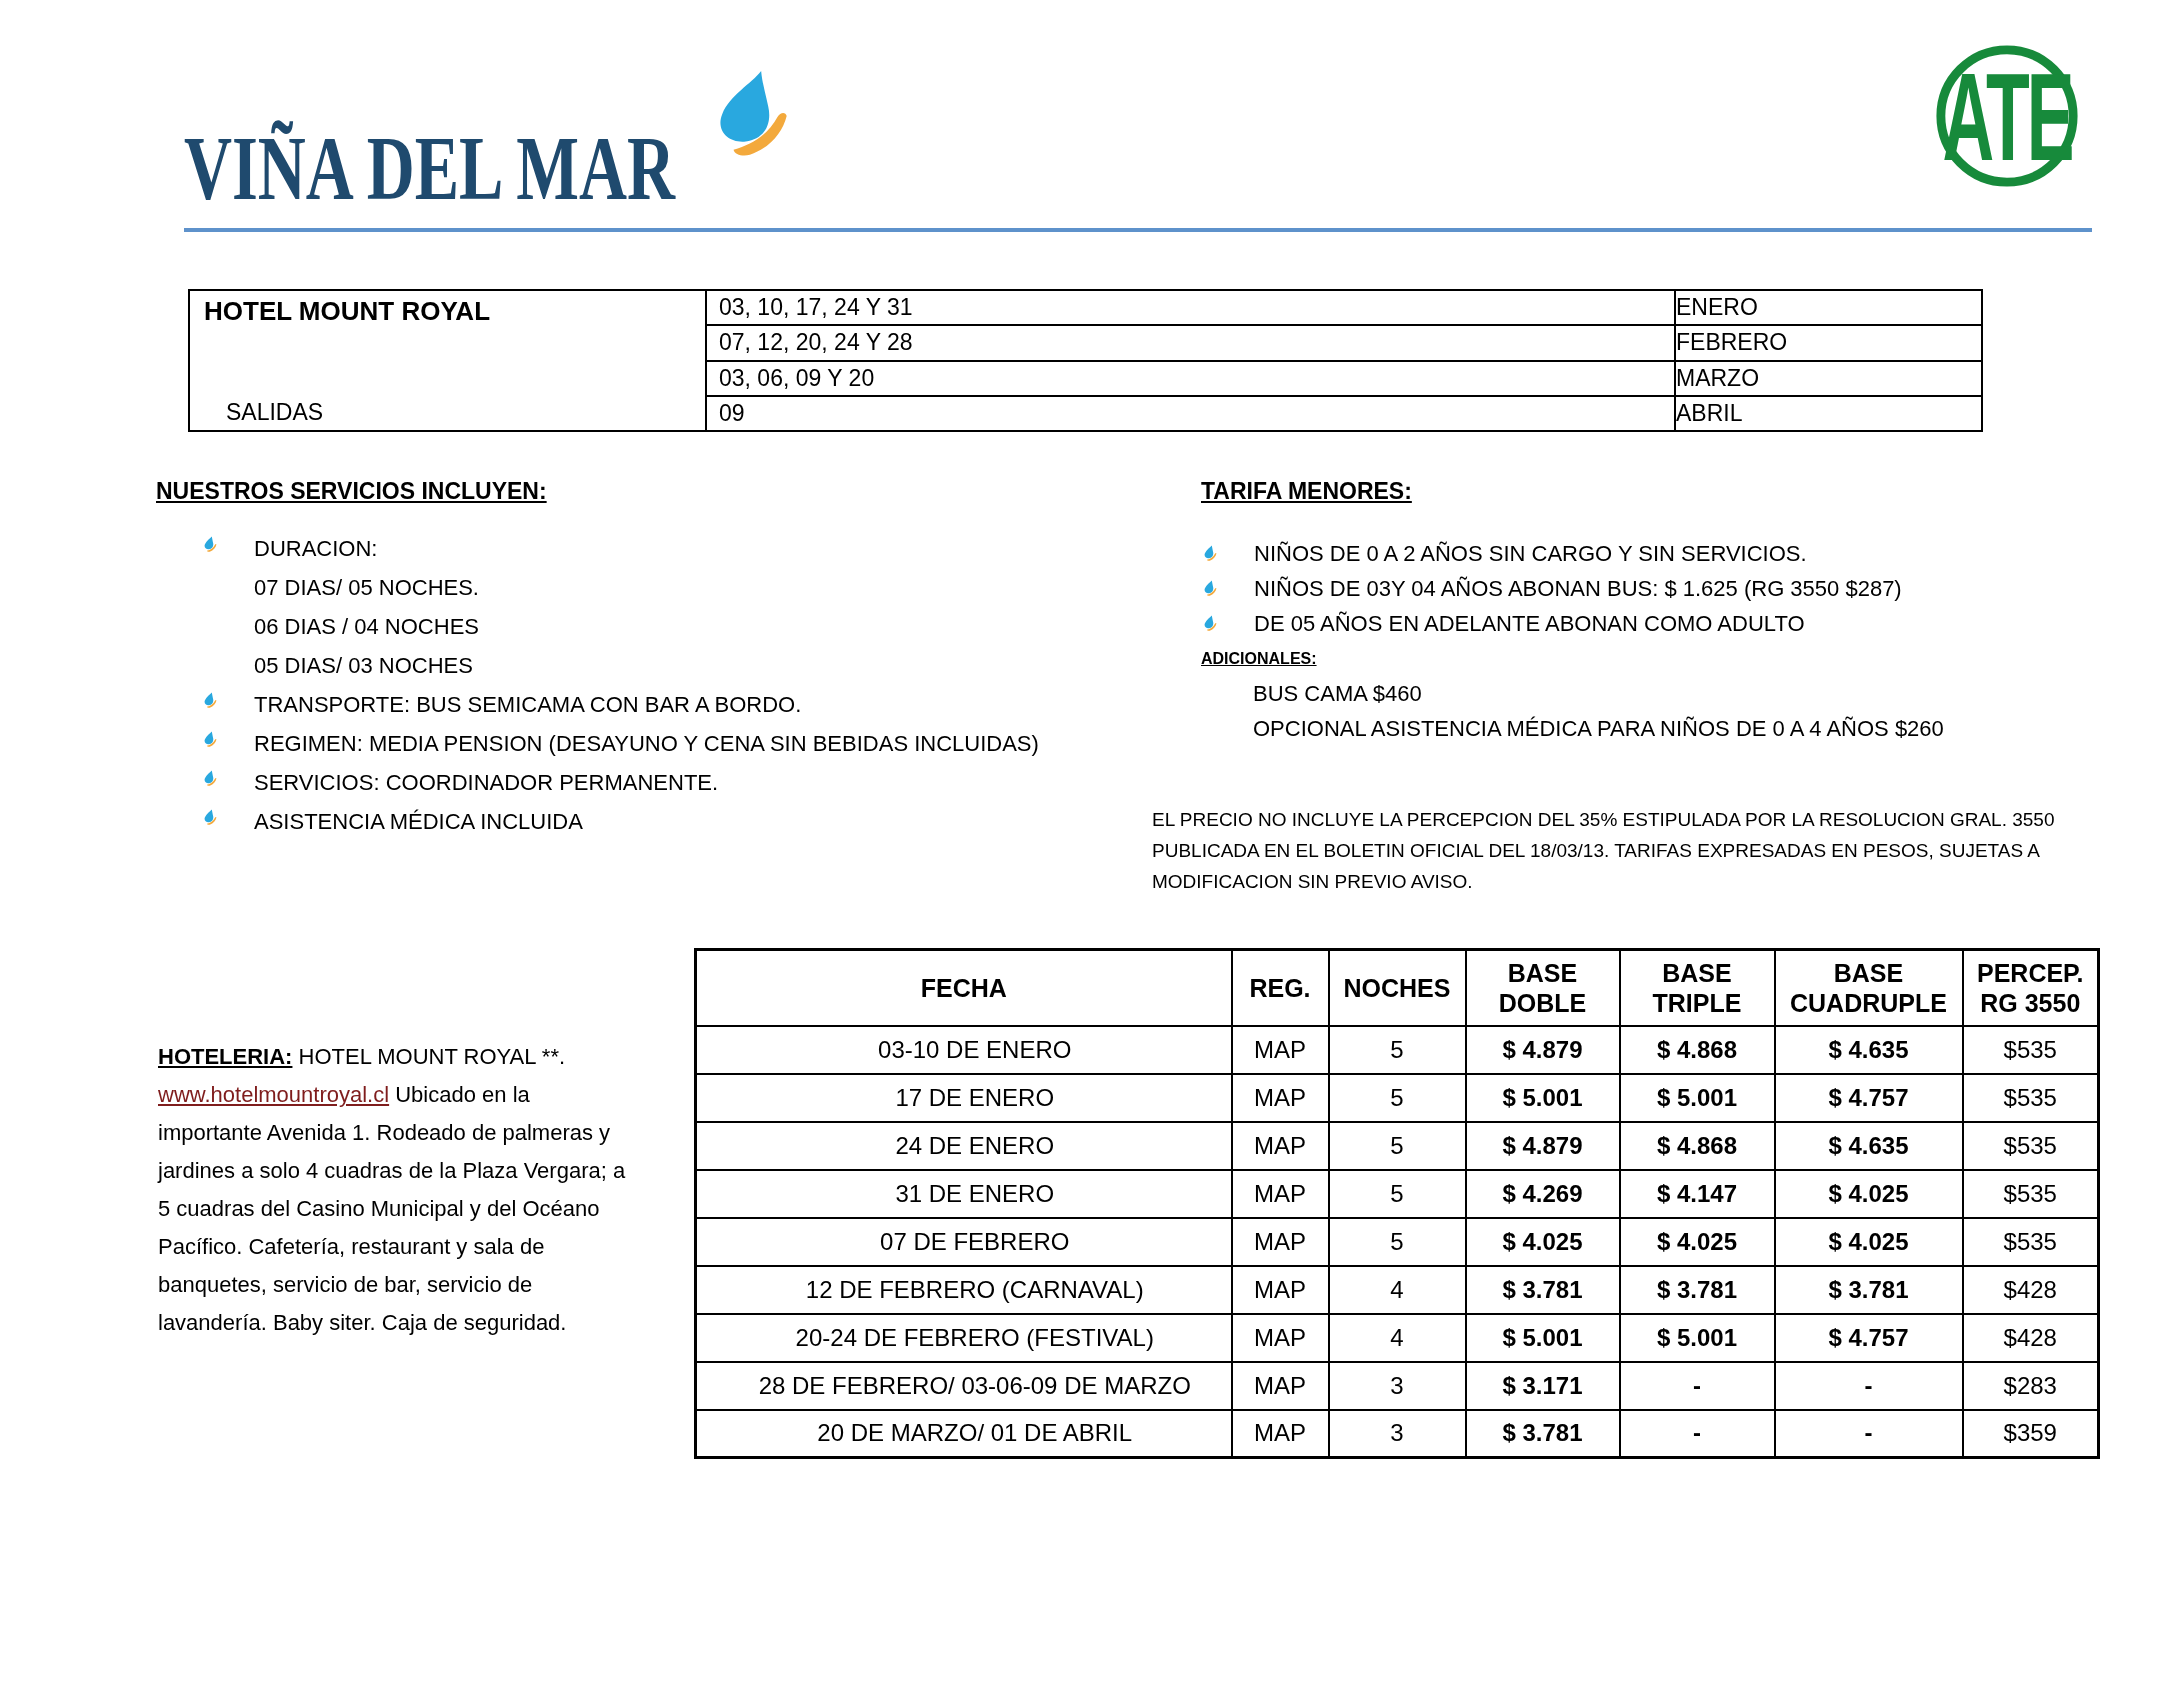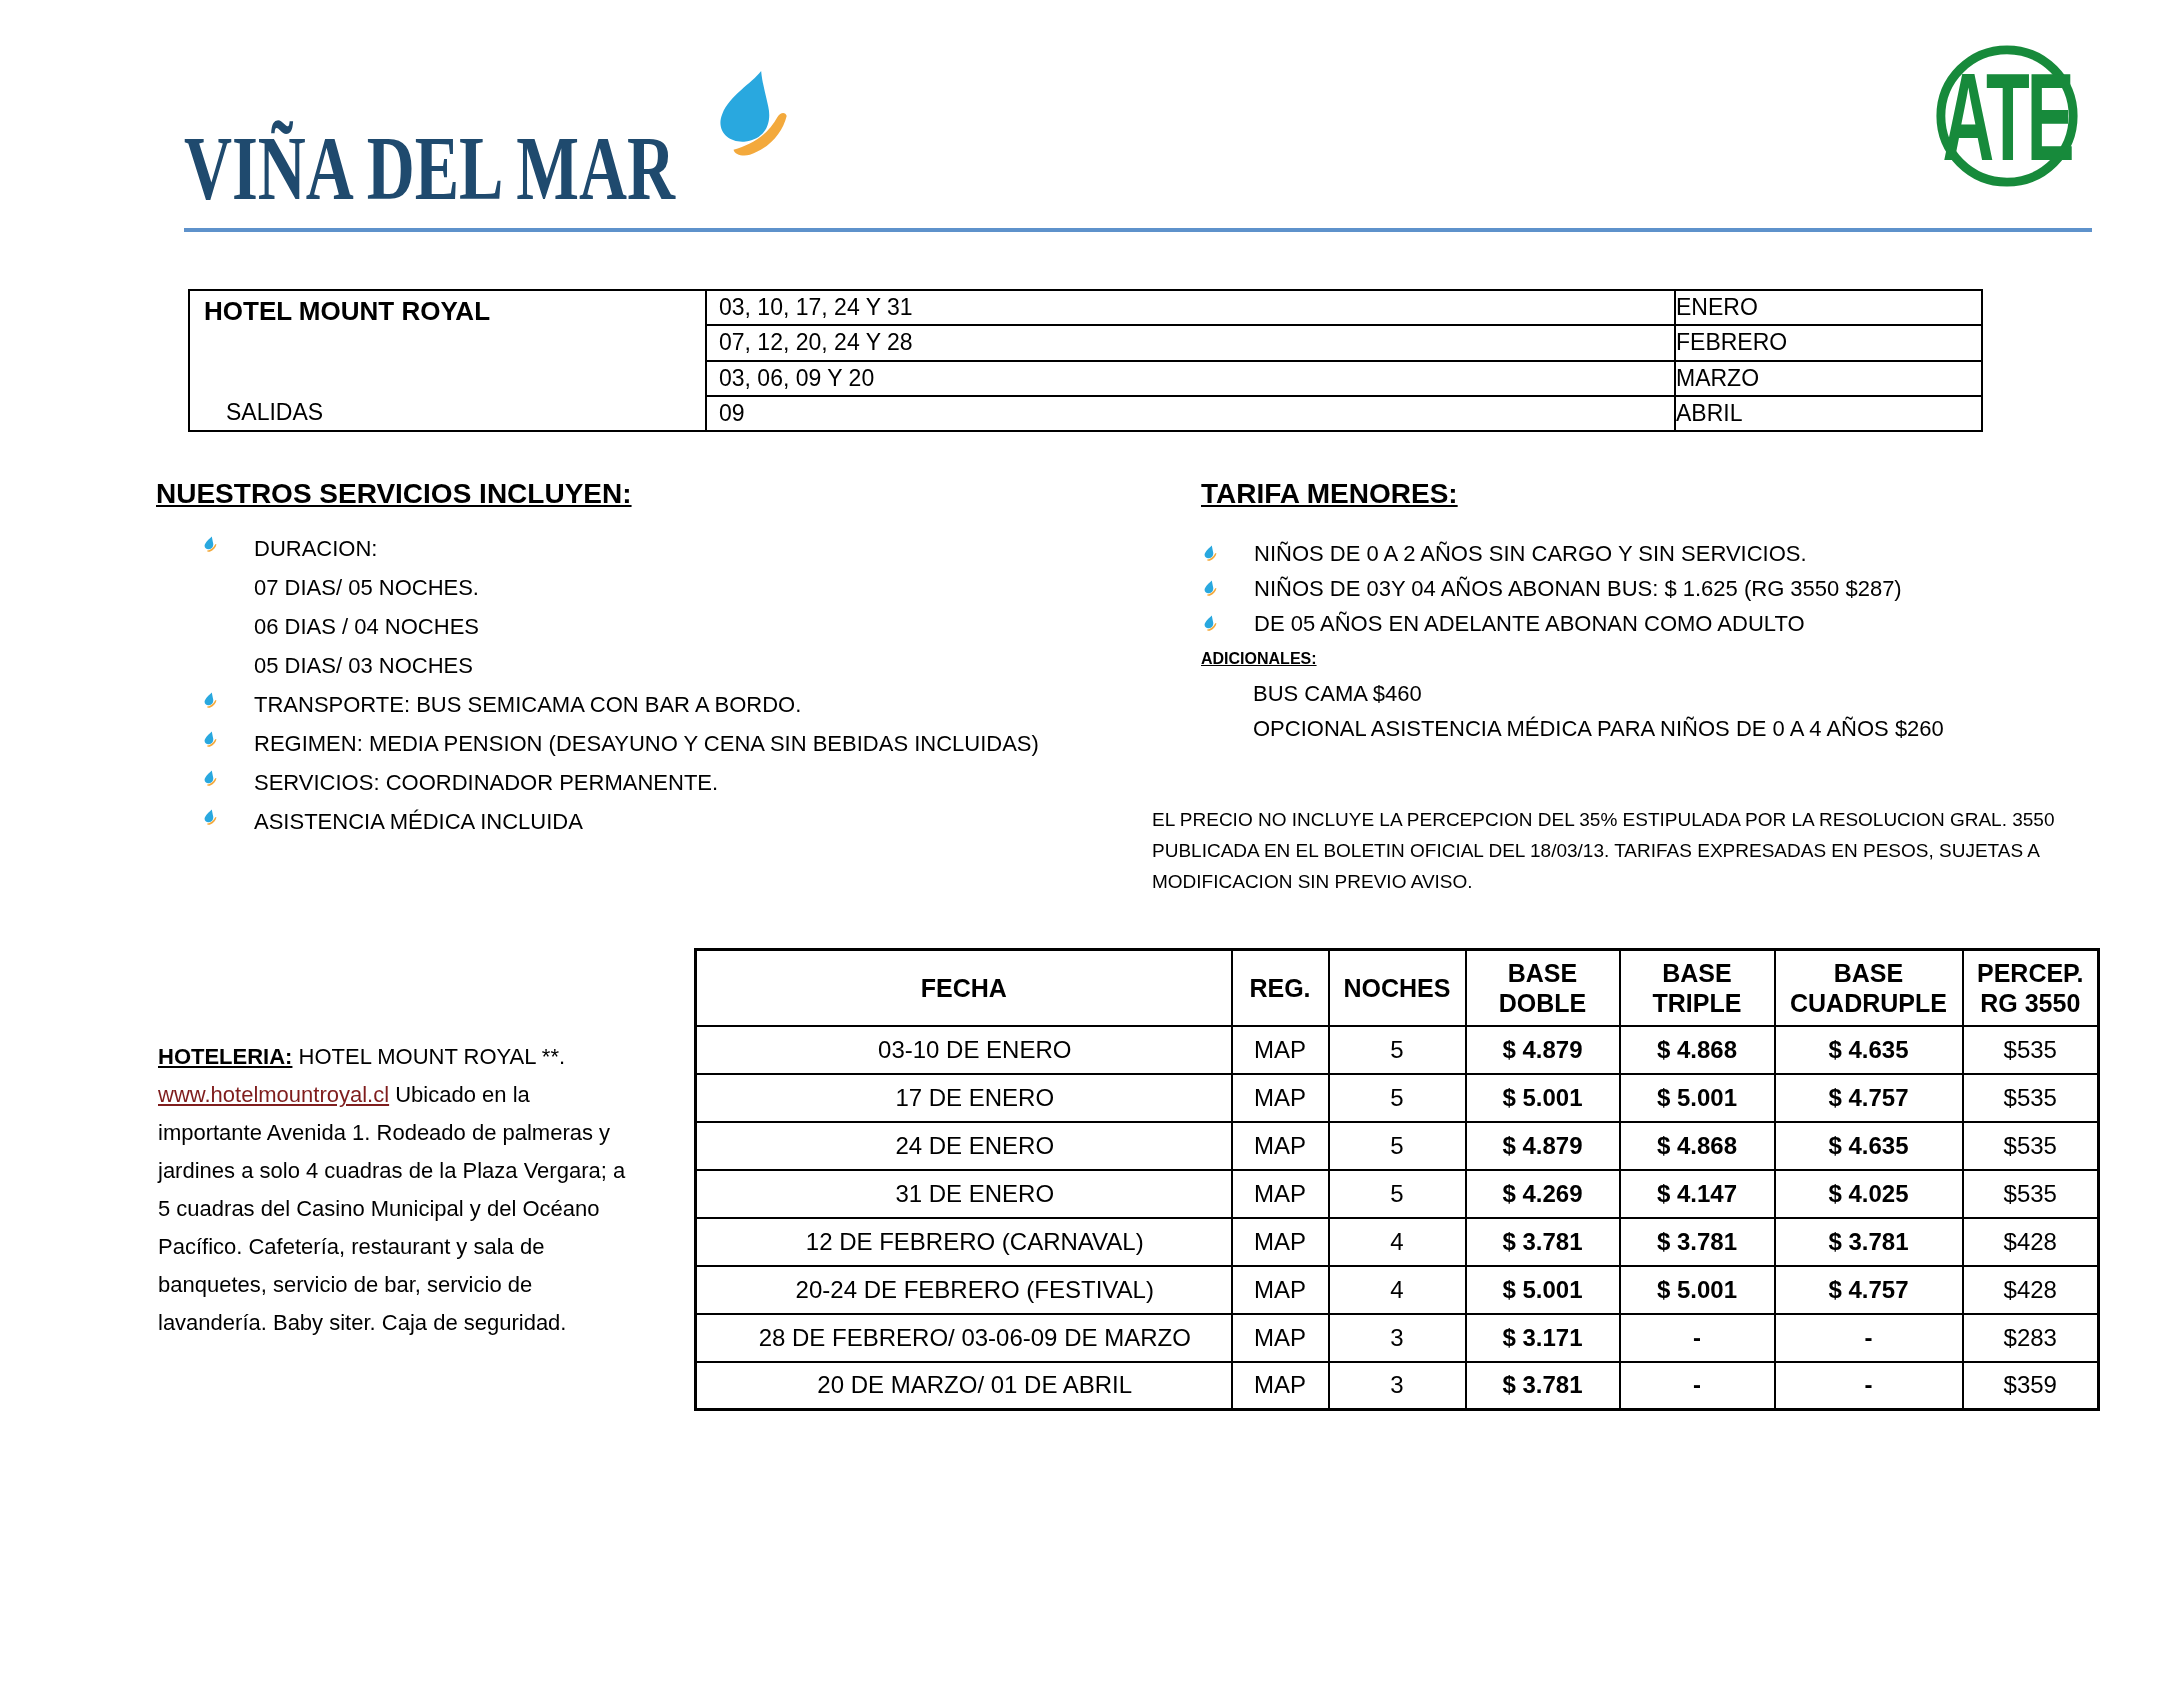--- a/index.html
+++ b/index.html
@@ -24,21 +24,21 @@
   .salidas-left{width:517px;border-right:2px solid #000;display:flex;flex-direction:column;justify-content:space-between;padding:5px 0 4px 0;box-sizing:border-box}
   .salidas-hotel{font-size:26px;font-weight:bold;padding-left:14px}
   .salidas-label{font-size:23px;padding-left:36px}
   .salidas-right{flex:1;display:flex;flex-direction:column}
   .salidas-row{flex:1;display:flex;border-top:2px solid #000;min-height:0}
   .salidas-row:first-of-type{border-top:none}
   .salidas-dates{width:969px;border-right:2px solid #000;font-size:23px;display:flex;align-items:center;padding-left:12px;box-sizing:border-box}
   .salidas-month{flex:1;font-size:23px;display:flex;align-items:center;padding-left:0}
 
   
-  .section-title{font-size:28px;font-weight:bold;text-decoration:underline;white-space:nowrap}
+  .section-title{font-size:23px;font-weight:bold;text-decoration:underline;white-space:nowrap}
 
   
   .services-list{left:204px;top:536px}
   .b-line{display:flex;align-items:flex-start;height:39px;font-size:22px;white-space:nowrap}
   .b-icon{width:13px;flex:none;margin-right:37px;display:flex}
 
   
   .tarifa-list{left:1201px;top:536px}
   .t-line{display:flex;align-items:center;height:35px;font-size:22px;white-space:nowrap;padding-left:3px;box-sizing:border-box}
   .t-line .b-icon{margin-right:37px}
@@ -344,20 +344,29 @@
       <tr>
         <td class="fecha">31 DE ENERO</td>
         <td>MAP</td>
         <td>5</td>
         <td class="money">$ 4.269</td>
         <td class="money">$ 4.147</td>
         <td class="money">$ 4.025</td>
         <td>$535</td>
       </tr>
 
+      <tr>
+        <td class="fecha">07 DE FEBRERO</td>
+        <td>MAP</td>
+        <td>5</td>
+        <td class="money">$ 4.025</td>
+        <td class="money">$ 4.025</td>
+        <td class="money">$ 4.025</td>
+        <td>$535</td>
+      </tr>
 
       <tr>
         <td class="fecha">12 DE FEBRERO (CARNAVAL)</td>
         <td>MAP</td>
         <td>4</td>
         <td class="money">$ 3.781</td>
         <td class="money">$ 3.781</td>
         <td class="money">$ 3.781</td>
         <td>$428</td>
       </tr>

